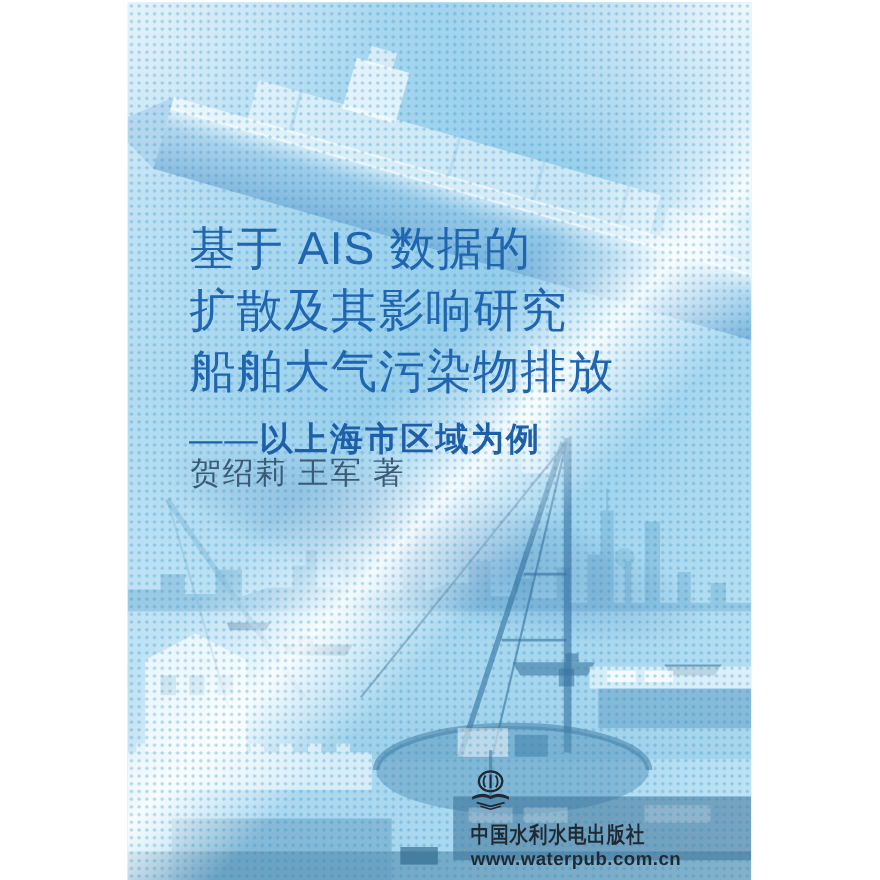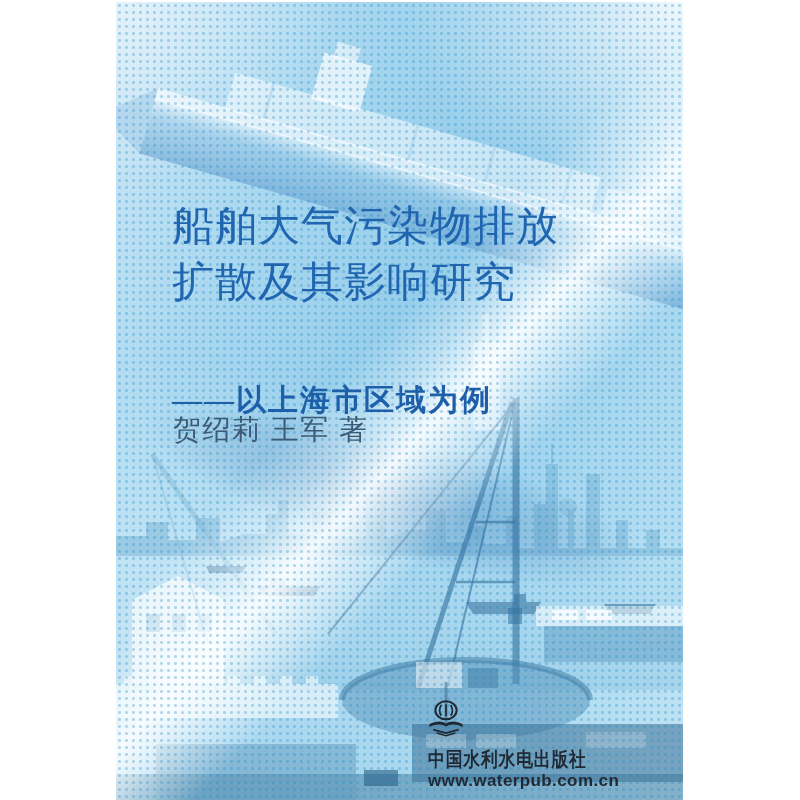--- a/index.html
+++ b/index.html
@@ -196,22 +196,23 @@
       </g>
     </svg>
 
     <div class="layer band-dark"></div>
 
     <div class="layer band-light"></div>
 
     <div class="layer dots"></div>
 
     <div class="title-block">
+      <span class="title-line">基于 AIS 数据的</span>
+      <span class="title-line">扩散及其影响研究</span>
       <span class="title-line">船舶大气污染物排放</span>
-      <span class="title-line">扩散及其影响研究</span>
     </div>
 
     <div class="subtitle">——以上海市区域为例</div>
 
     <div class="authors">贺绍莉  王军  著</div>
 
     <div class="publisher">
       <svg class="pub-logo" viewBox="0 0 54 60">
         <ellipse cx="27" cy="17" rx="16" ry="13.5" fill="none" stroke="#1f2933" stroke-width="3"></ellipse>
         <path d="M20,9 C16.5,14 16.5,21 20,25" fill="none" stroke="#1f2933" stroke-width="2.6"></path>

